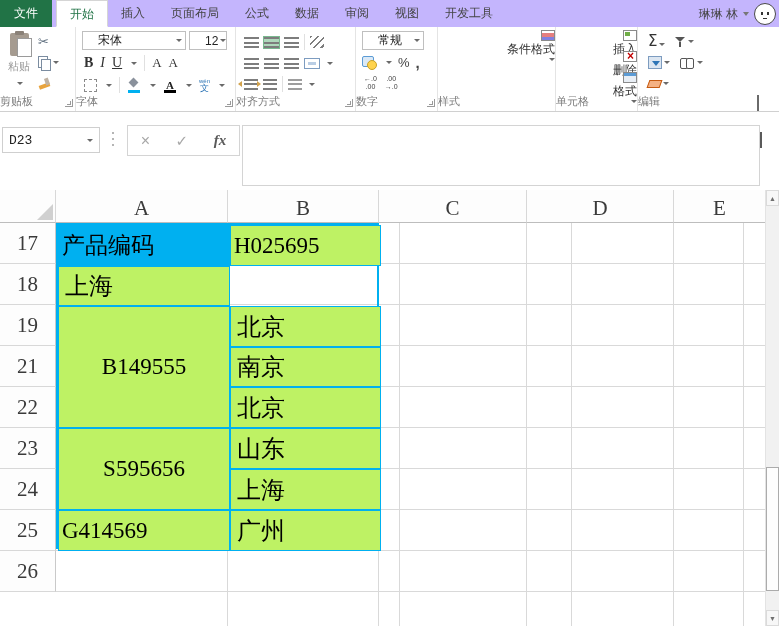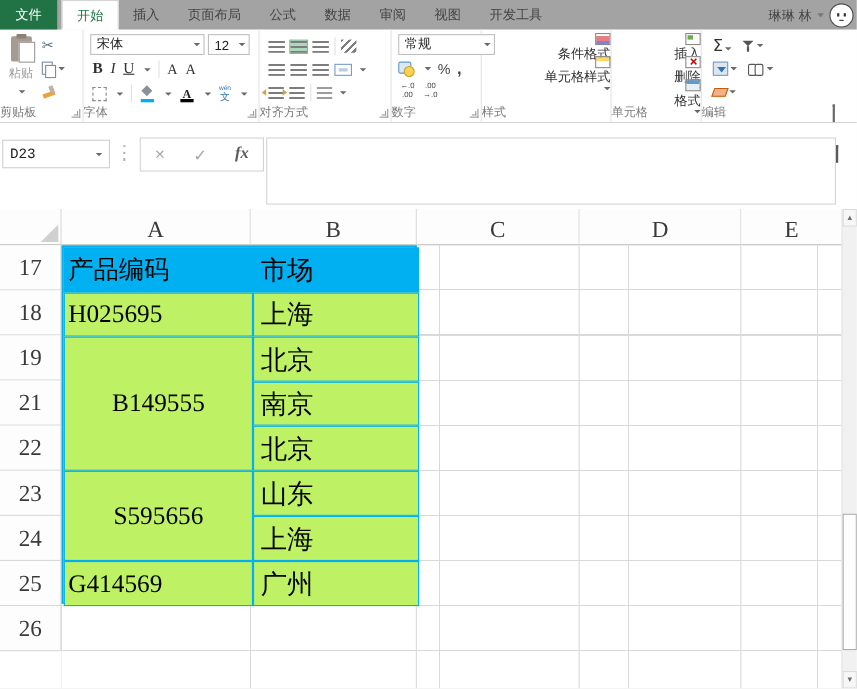--- a/index.html
+++ b/index.html
@@ -3,21 +3,21 @@
 <meta charset="utf-8">
 <style>
   * { margin:0; padding:0; box-sizing:border-box; }
   html,body { background:#e9e9e9; }
   #app {
     position:relative; width:779px; height:626px; background:#fff;
     font-family:"Liberation Sans","DejaVu Sans",sans-serif; overflow:hidden;
     color:#444; font-size:12px;
   }
   
-  .tabbar { position:absolute; top:0; left:0; right:0; height:27px; background:#a3a3a3; }
+  .tabbar { position:absolute; top:0; left:0; right:0; height:27px; background:#c4b5fd; }
   .file-tab {
     position:absolute; left:0; top:0; width:52px; height:27px; background:#217346;
     color:#fff; display:flex; align-items:center; justify-content:center; font-size:12px;
   }
   .tabs { position:absolute; left:56px; top:0; height:27px; display:flex; }
   .tab { padding:0 13px; line-height:26px; color:#444; font-size:12px; white-space:nowrap; }
   .tab.active {
     color:#217346; background:#fff; border:1px solid #d5d5d5; border-bottom:1px solid #fff;
   }
   .user-area { position:absolute; right:3px; top:2px; height:24px; display:flex; align-items:center; gap:5px; }
@@ -47,21 +47,21 @@
   .scissors { font-family:"DejaVu Sans",sans-serif; font-size:13px; color:#5f6f7f; line-height:1; }
   .copy-ic { position:relative; width:11px; height:13px; }
   .copy-ic::before, .copy-ic::after { content:""; position:absolute; width:8px; height:10px; background:#fff; border:1px solid #7b8ca0; }
   .copy-ic::before { left:0; top:0; } .copy-ic::after { left:3px; top:3px; }
   .painter-ic { width:13px; height:13px; position:relative; }
   .painter-ic::before { content:""; position:absolute; left:1px; top:7px; width:11px; height:4px; background:#e8a33d; transform:rotate(-20deg); }
   .painter-ic::after { content:""; position:absolute; left:7px; top:1px; width:4px; height:7px; background:#c0b2a2; transform:rotate(-20deg); }
 
   .g-font { width:160px; }
   .font-row1 { display:flex; gap:3px; padding:1px 4px 0 6px; }
-  .combo { height:19px; background:#fff; border:1px solid #bfbfbf; display:flex; align-items:center; justify-content:space-between; padding:0 3px 0 5px; color:#222; font-size:12px; }
+  .combo { height:19px; background:#fff; border:1px solid #bfbfbf; display:flex; align-items:center; justify-content:space-between; padding:0 3px 0 15px; color:#222; font-size:12px; }
   .combo-font { width:104px; } .combo-size { width:38px; }
   .font-row2, .font-row3 { display:flex; align-items:center; gap:7px; padding:4px 0 0 8px; height:22px; }
   .bld { font-family:"Liberation Serif",serif; font-weight:bold; font-size:14px; color:#333; }
   .itl { font-family:"Liberation Serif",serif; font-style:italic; font-size:14px; color:#333; }
   .und { font-family:"Liberation Serif",serif; text-decoration:underline; font-size:14px; color:#333; }
   .vsep { width:1px; height:16px; background:#e0e0e0; }
   .fsz { font-family:"Liberation Serif",serif; font-size:13px; color:#333; position:relative; }
   .border-ic { width:13px; height:13px; border:1px dashed #8a8a8a; }
   .fill-ic { width:14px; height:15px; position:relative; }
   .fill-ic::before { content:""; position:absolute; left:3px; top:1px; width:7px; height:7px; background:#8a919c; transform:rotate(45deg); }
@@ -80,21 +80,21 @@
   .merge-ic { width:16px; height:11px; border:1px solid #7d9cc0; position:relative; }
   .merge-ic::before { content:""; position:absolute; left:3px; top:3px; width:8px; height:3px; background:#b9cde4; }
   .indent-ic { width:14px; height:11px; background:repeating-linear-gradient(to bottom,#7d7d7d 0 2px,transparent 2px 4.5px); position:relative; }
   .indent-ic::before { content:""; position:absolute; width:0; height:0; top:2px; border-top:3px solid transparent; border-bottom:3px solid transparent; }
   .indent-l::before { left:-6px; border-right:4px solid #d2a24c; }
   .indent-r::before { left:-6px; border-left:4px solid #d2a24c; }
   .wrap-ic { width:14px; height:11px; background:repeating-linear-gradient(to bottom,#9d9d9d 0 2px,transparent 2px 4.5px); }
 
   .g-num { width:82px; }
   .num-row1 { padding:1px 5px 0 6px; }
-  .combo-num { width:88px; }
+  .combo-num { width:62px; }
   .num-row2 { display:flex; align-items:center; gap:6px; padding:4px 0 0 6px; height:21px; }
   .coin-ic { width:16px; height:13px; position:relative; }
   .coin-ic::before { content:""; position:absolute; left:0; top:0; width:10px; height:9px; border:1px solid #5b9bd5; background:#dbe9f6; border-radius:2px; }
   .coin-ic::after { content:""; position:absolute; left:5px; top:4px; width:8px; height:8px; border-radius:50%; background:#ffd34d; border:1px solid #c9a227; }
   .pct { font-size:13px; color:#444; }
   .comma { font-size:15px; font-weight:bold; color:#444; line-height:10px; }
   .num-row3 { display:flex; gap:8px; padding:4px 0 0 8px; }
   .dec-ic { font-size:7px; line-height:1.15; color:#444; white-space:pre; text-align:center; }
 
   .g-styles { width:118px; }
@@ -310,25 +310,20 @@
       <div class="group-label">数字</div>
       <span class="launcher"></span>
     </div>
 
     <div class="group g-styles">
       <div class="stack-btn">
         <span class="mini-tbl ic-cond"></span>
         <span class="lbl">条件格式</span>
           <span class="dcaret"></span>
       </div>
-      <div class="stack-btn">
-        <span class="mini-tbl ic-cellstyle"></span>
-        <span class="lbl">单元格样式</span>
-          <span class="dcaret"></span>
-      </div>
       <div class="group-label">样式</div>
     </div>
 
     <div class="group g-cells">
       <div class="stack-btn">
         <span class="mini-tbl ic-insert"></span>
         <span class="lbl">插入</span>
           <span class="dcaret"></span>
       </div>
       <div class="stack-btn">
@@ -411,21 +406,20 @@
       <div class="rcell">26</div>
     </div>
 
     <div class="gridlines"></div>
     <div class="glv" style="left:378px"></div>
     <div class="glv" style="left:526px"></div>
     <div class="glv" style="left:673px"></div>
 
     <div class="tbl">
       <div class="tcell thead code">产品编码</div>
-      <div class="tcell thead city">市场</div>
 
       <div class="tcell code">H025695</div>
       <div class="tcell city">上海</div>
 
       <div class="tcell code center mergeA m19">B149555</div>
       <div class="tcell city" style="grid-column:2;grid-row:3">北京</div>
       <div class="tcell city" style="grid-column:2;grid-row:4">南京</div>
       <div class="tcell city" style="grid-column:2;grid-row:5">北京</div>
 
       <div class="tcell code center mergeA m22">S595656</div>

